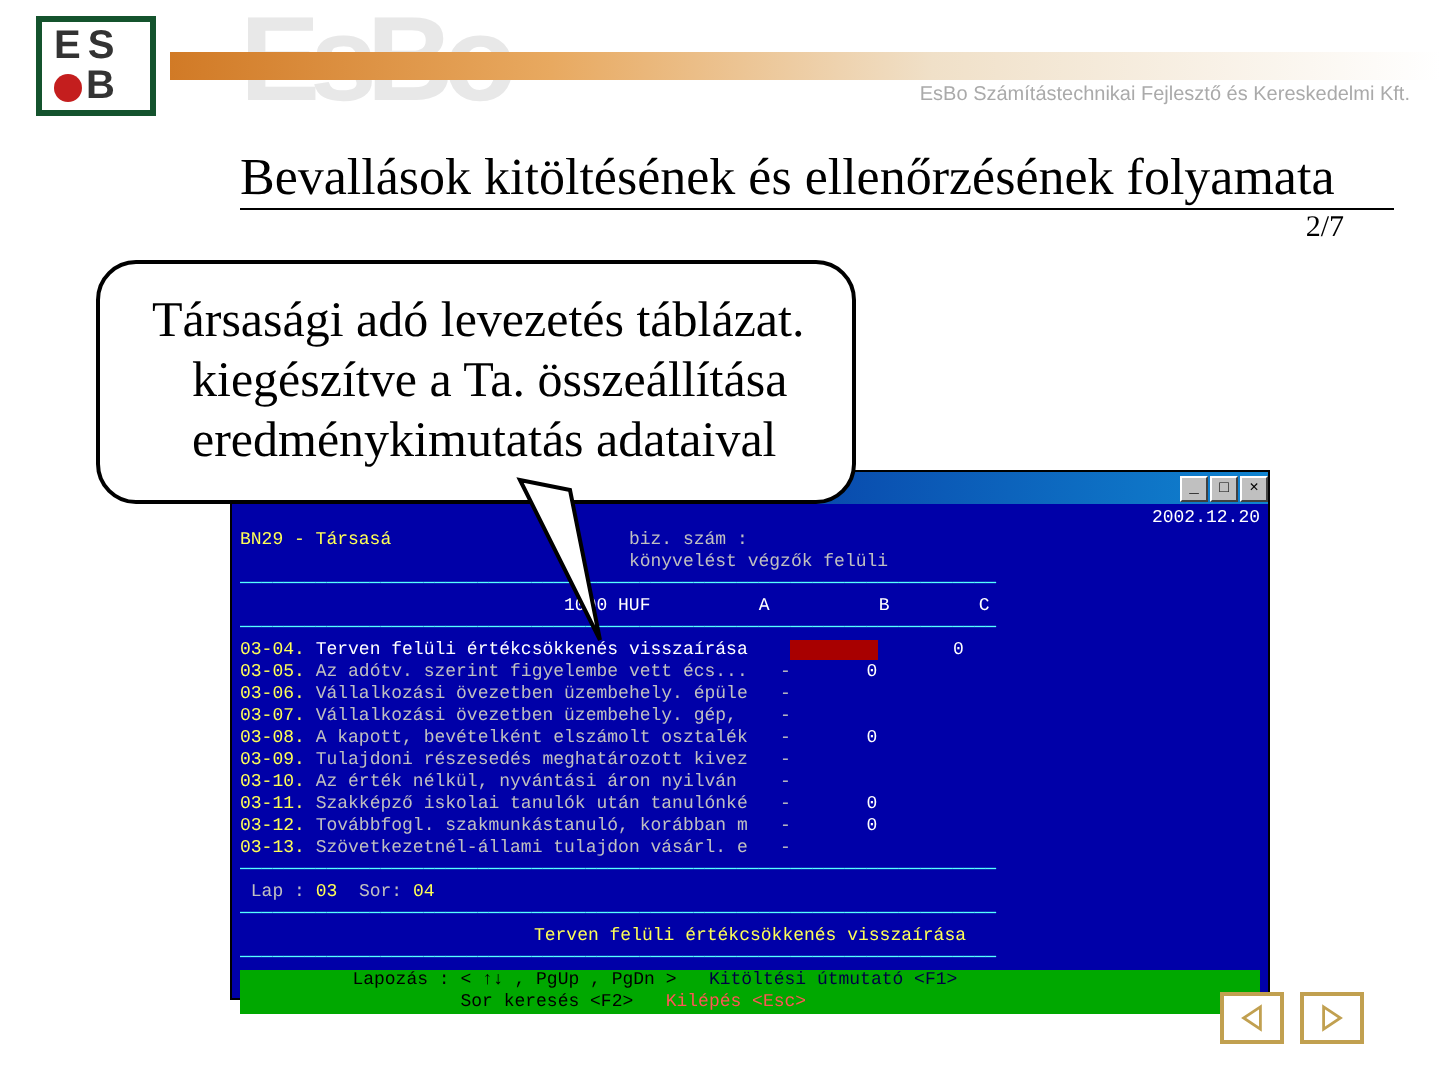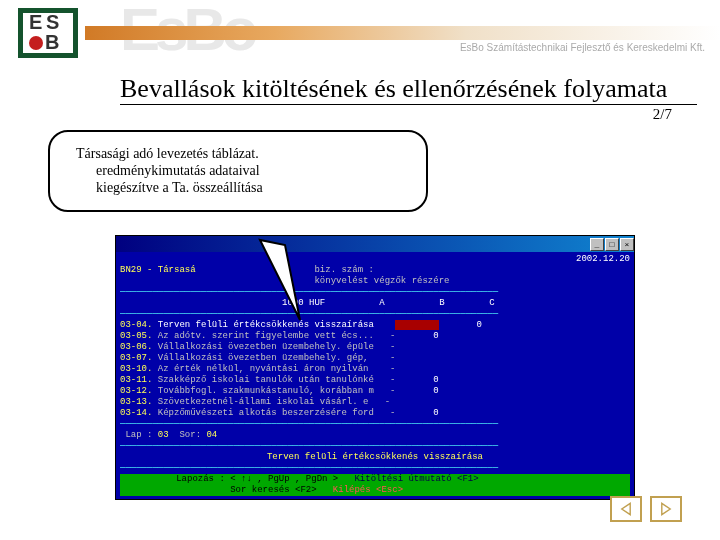--- a/index.html
+++ b/index.html
@@ -1,19 +1,19 @@
 <!DOCTYPE html>
 <html><head>
 <meta charset="utf-8">
 <style>
   * { box-sizing: border-box; margin: 0; padding: 0; }
   body { width: 720px; height: 540px; background: #fff; font-family: Arial, sans-serif; position: relative; overflow: hidden; }
 
   .top-banner { width: 720px; height: 68px; position: relative; }
-  .logo-box { position: absolute; left: 18px; top: 8px; width: 60px; height: 50px; border: 5px solid #14532d; background: #fff; display: flex; flex-direction: column; justify-content: flex-start; padding-left: 6px; }
+  .logo-box { position: absolute; left: 18px; top: 8px; width: 60px; height: 50px; border: 3px solid #14532d; background: #fff; display: flex; flex-direction: column; justify-content: flex-end; padding-left: 6px; }
   .logo-text-top { font-size: 20px; font-weight: bold; color: #333; letter-spacing: -1px; line-height: 18px; }
   .logo-text-bottom { display: flex; align-items: center; }
   .logo-dot { width: 14px; height: 14px; background: #c41e1e; border-radius: 50%; margin-right: 2px; }
   .grad-bar { position: absolute; left: 85px; right: 0; top: 26px; height: 14px; background: linear-gradient(to right, #d17a26 0%, #e8a960 30%, #f0e0c8 60%, #fff 100%); }
   .bg-letters { position: absolute; left: 120px; top: -5px; font-size: 60px; font-weight: bold; color: #e8e8e8; letter-spacing: -5px; z-index: -1; }
   .banner-sub { position: absolute; right: 15px; top: 42px; font-size: 10px; color: #aaa; }
 
   .title { position: absolute; left: 120px; top: 74px; font-size: 26px; font-family: "Times New Roman", serif; border-bottom: 1px solid #000; padding-right: 30px; }
   .pager { position: absolute; right: 48px; top: 106px; font-size: 15px; font-family: "Times New Roman", serif; }
 
@@ -25,21 +25,21 @@
   .dos-screen { background: #0000a8; color: #c0c0c0; height: 247px; padding: 2px 4px; }
   .dos-line { white-space: pre; line-height: 11px; height: 11px; overflow: hidden; }
   .yellow { color: #ffff55; text-align: center; }
   .white { color: #fff; }
   .redbg { background: #a80000; }
   .greenbg { background: #00a800; color: #000; padding-left: 40px; }
   .red-hint { color: #ff5555; text-align: center; }
   .sep-line { color: #55ffff; }
 
   
-  .callout { position: absolute; left: 48px; top: 130px; width: 380px; background: #fff; border: 2px solid #000; border-radius: 20px; padding: 14px 18px 14px 26px; font-family: "Times New Roman", serif; font-size: 14px; line-height: 1.2; z-index: 5; }
+  .callout { position: absolute; left: 48px; top: 130px; width: 380px; background: #fff; border: 2px solid #000; border-radius: 20px; padding: 14px 18px 14px 26px; font-family: "Times New Roman", serif; font-size: 25px; line-height: 1.2; z-index: 5; }
   .callout-tail { position: absolute; left: 250px; top: 240px; width: 0; height: 0; z-index: 6; }
   .callout-tail svg { overflow: visible; }
 
   
   .nav { position: absolute; right: 38px; bottom: 18px; display: flex; gap: 8px; }
   .nav-btn { width: 32px; height: 26px; border: 2px solid #c1a050; display: flex; align-items: center; justify-content: center; cursor: pointer; background: #fff; }
   .nav-btn svg { width: 14px; height: 14px; }
 
   .col-head { display: inline-block; }
 </style>
@@ -65,49 +65,50 @@
 <div class="dos-window">
   <div class="titlebar">
     <div class="titlebar-spacer"></div>
     <div class="tb-btn">_</div>
     <div class="tb-btn">□</div>
     <div class="tb-btn">×</div>
   </div>
   <div class="dos-screen">
     <div class="dos-line" style="text-align:right"><span class="white">2002.12.20</span></div>
     <div class="dos-line"><span class="yellow">BN29 - Társasá</span>                      <span>biz. szám :</span></div>
-    <div class="dos-line">                                    <span>könyvelést végzők részére</span></div>
+    <div class="dos-line">                                    <span>könyvelést végzők felüli</span></div>
     <div class="dos-line sep-line">──────────────────────────────────────────────────────────────────────</div>
     <div class="dos-line">                              <span class="white col-head" style="width:70px">1000 HUF</span><span class="white col-head" style="width:60px;text-align:center">A</span><span class="white col-head" style="width:60px;text-align:center">B</span><span class="white col-head" style="width:40px;text-align:center">C</span></div>
     <div class="dos-line sep-line">──────────────────────────────────────────────────────────────────────</div>
     <div id="rows">
         <div class="dos-line"><span class="yellow">03-04. </span><span class="white">Terven felüli értékcsökkenés visszaírása</span><span>    </span><span class="redbg">        </span><span class="white">       0</span></div>
         <div class="dos-line"><span class="yellow">03-05. </span><span>Az adótv. szerint figyelembe vett écs...</span><span>   -</span><span class="white">       0</span><span>        </span></div>
         <div class="dos-line"><span class="yellow">03-06. </span><span>Vállalkozási övezetben üzembehely. épüle</span><span>   -</span><span class="white">        </span><span>        </span></div>
         <div class="dos-line"><span class="yellow">03-07. </span><span>Vállalkozási övezetben üzembehely. gép, </span><span>   -</span><span class="white">        </span><span>        </span></div>
+        <div class="dos-line"><span class="yellow">03-08. </span><span>A kapott, bevételként elszámolt osztalék</span><span>   -</span><span class="white">       0</span><span>        </span></div>
+        <div class="dos-line"><span class="yellow">03-09. </span><span>Tulajdoni részesedés meghatározott kivez</span><span>   -</span><span class="white">        </span><span>        </span></div>
         <div class="dos-line"><span class="yellow">03-10. </span><span>Az érték nélkül, nyvántási áron nyilván </span><span>   -</span><span class="white">        </span><span>        </span></div>
         <div class="dos-line"><span class="yellow">03-11. </span><span>Szakképző iskolai tanulók után tanulónké</span><span>   -</span><span class="white">       0</span><span>        </span></div>
         <div class="dos-line"><span class="yellow">03-12. </span><span>Továbbfogl. szakmunkástanuló, korábban m</span><span>   -</span><span class="white">       0</span><span>        </span></div>
-        <div class="dos-line"><span class="yellow">03-13. </span><span>Szövetkezetnél-állami iskolai vásárl. e</span><span>   -</span><span class="white">        </span><span>        </span></div>
-        <div class="dos-line"><span class="yellow">03-14. </span><span>Képzőművészeti alkotás beszerzésére ford</span><span>   -</span><span class="white">       0</span><span>        </span></div>
+        <div class="dos-line"><span class="yellow">03-13. </span><span>Szövetkezetnél-állami tulajdon vásárl. e</span><span>   -</span><span class="white">        </span><span>        </span></div>
       </div>
     <div class="dos-line sep-line">──────────────────────────────────────────────────────────────────────</div>
     <div class="dos-line"> <span>Lap :</span> <span class="yellow">03</span>  <span>Sor:</span> <span class="yellow">04</span></div>
     <div class="dos-line sep-line">──────────────────────────────────────────────────────────────────────</div>
     <div class="dos-line yellow">Terven felüli értékcsökkenés visszaírása</div>
     <div class="dos-line sep-line">──────────────────────────────────────────────────────────────────────</div>
     <div class="dos-line greenbg">   <span>Lapozás : &lt; ↑↓ , PgUp , PgDn &gt;</span>   <span style="color:#004">Kitöltési útmutató &lt;F1&gt;</span></div>
     <div class="dos-line greenbg">             <span>Sor keresés &lt;F2&gt;</span>   <span class="red-hint">Kilépés &lt;Esc&gt;</span></div>
   </div>
 </div>
 
 <div class="callout">
   <div>Társasági adó levezetés táblázat.</div>
+  <div style="padding-left:20px">kiegészítve a Ta. összeállítása</div>
   <div style="padding-left:20px">eredménykimutatás adataival</div>
-  <div style="padding-left:20px">kiegészítve a Ta. összeállítása</div>
 </div>
 <div class="callout-tail">
   <svg width="60" height="90">
       <path d="M 10 0 L 50 80 L 35 5 Z" fill="#fff" stroke="#000" stroke-width="2"></path>
     </svg>
 </div>
 
 <div class="nav">
   <div class="nav-btn">
     <svg viewBox="0 0 10 10">

